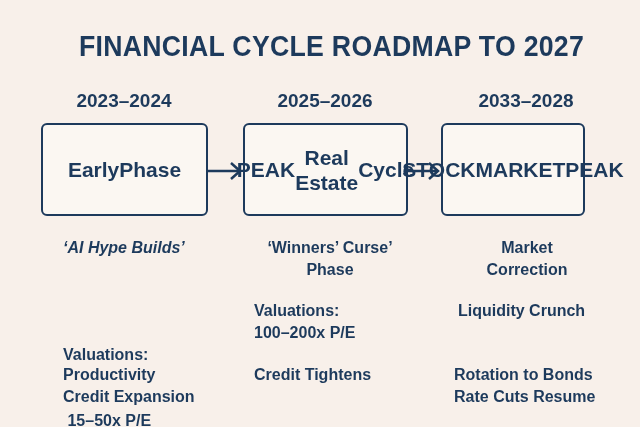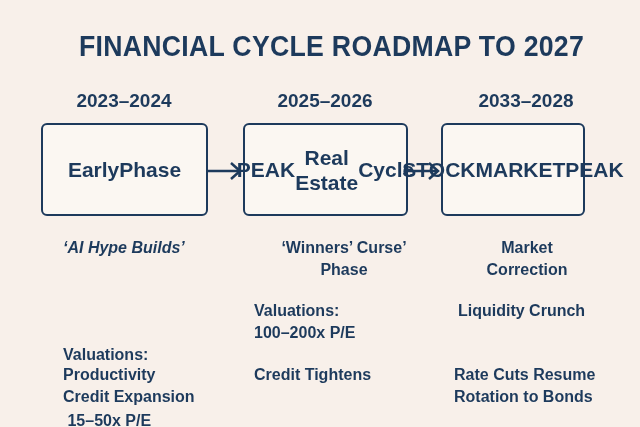--- a/index.html
+++ b/index.html
@@ -60,21 +60,21 @@
   <polyline points="24,3 33,11 24,19" fill="none" stroke="#1d3a5c" stroke-width="2.5"></polyline>
 </svg>
 <svg class="arrow" style="left:407px; width:35px;" viewBox="0 0 35 22">
   <line x1="1" y1="11" x2="31" y2="11" stroke="#1d3a5c" stroke-width="2.5"></line>
   <polyline points="22,3 31,11 22,19" fill="none" stroke="#1d3a5c" stroke-width="2.5"></polyline>
 </svg>
 
 <div class="txt" style="left:63px; top:237px;font-style:italic;">
   <div>‘AI Hype Builds’</div>
 </div>
-<div class="txt center" style="left:264px; top:237px; width:160px;">
+<div class="txt center" style="left:250px; top:237px; width:160px;">
   <div>‘Winners’ Curse’</div>
   <div>Phase</div>
 </div>
 <div class="txt center" style="left:447px; top:237px; width:160px;">
   <div>Market</div>
   <div>Correction</div>
 </div>
 
 <div class="txt" style="left:63px; top:300px; white-space:pre;">
   <div>Valuations:</div>
@@ -89,15 +89,15 @@
 </div>
 
 <div class="txt" style="left:63px; top:364px;">
   <div>Productivity</div>
   <div>Credit Expansion</div>
 </div>
 <div class="txt" style="left:254px; top:364px;">
   <div>Credit Tightens</div>
 </div>
 <div class="txt" style="left:454px; top:364px;">
+  <div>Rotation to Bonds</div>
   <div>Rate Cuts Resume</div>
-  <div>Rotation to Bonds</div>
 </div>
 
 </body></html>

